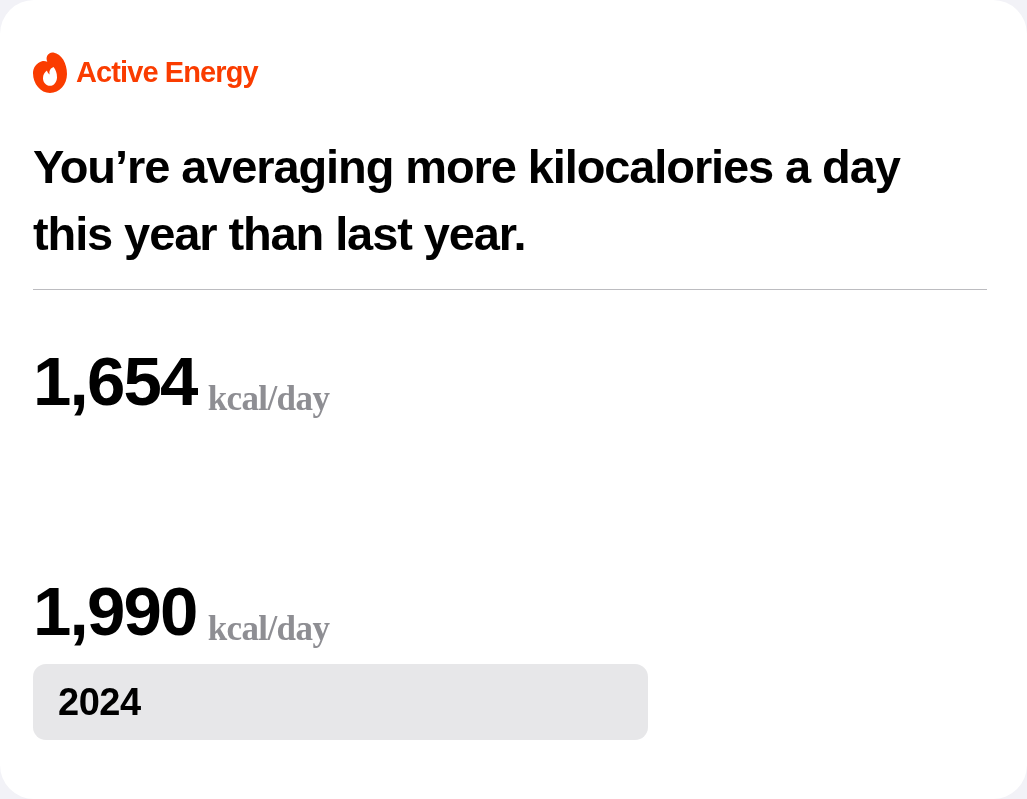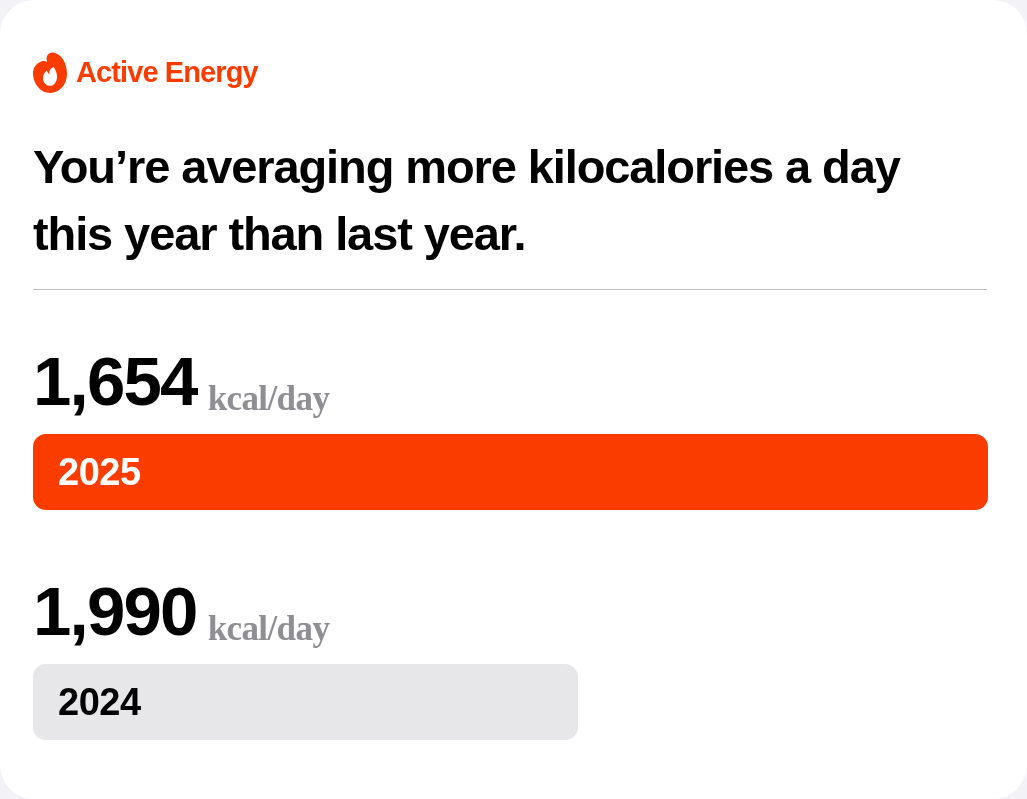--- a/index.html
+++ b/index.html
@@ -162,28 +162,25 @@
 
   <div class="headline">You’re averaging more kilocalories a day this year than last year.</div>
 
   <div class="divider"></div>
 
   <div class="stat-group" id="stat-2025">
     <div class="stat-value-row">
       <span class="stat-value">1,654</span>
       <span class="stat-unit">kcal/day</span>
     </div>
-    <div class="stat-bar bar-primary" id="bar-2025" style="width: 955px;">
-      <span class="stat-bar-label">2025</span>
-    </div>
   </div>
 
   <div class="stat-group" id="stat-2024">
     <div class="stat-value-row">
       <span class="stat-value">1,990</span>
       <span class="stat-unit">kcal/day</span>
     </div>
-    <div class="stat-bar bar-secondary" id="bar-2024" style="width: 545px;">
+    <div class="stat-bar bar-secondary" id="bar-2024" style="width: 615px;">
       <span class="stat-bar-label">2024</span>
     </div>
   </div>
 
 </div>
 
 </body></html>

